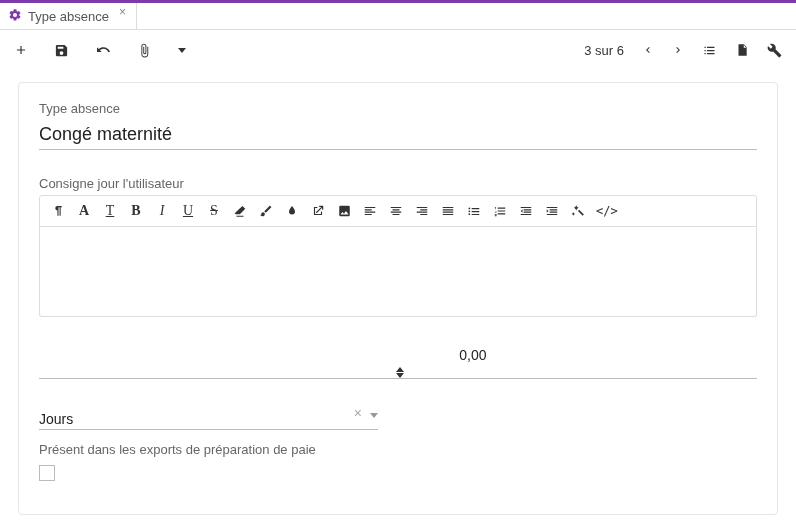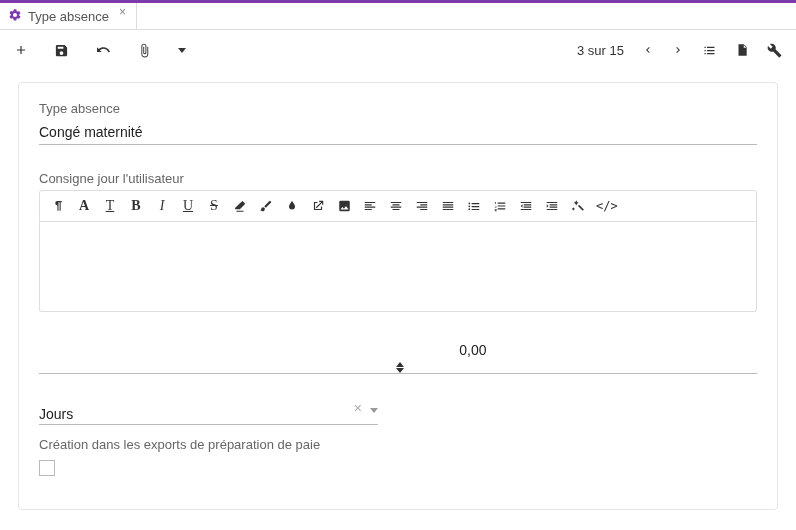--- a/index.html
+++ b/index.html
@@ -76,21 +76,21 @@
   .field-label {
     color: #666;
     margin-bottom: 4px;
     font-size: 13px;
   }
   .text-input {
     width: 100%;
     border: none;
     border-bottom: 1px solid #bbb;
     padding: 4px 0 4px 0;
-    font-size: 14px;
+    font-size: 18px;
     color: #222;
     outline: none;
     background: transparent;
   }
   .checkbox {
     width: 16px; height: 16px;
     border: 1px solid #bbb;
     background: #fff;
     display: inline-block;
     margin-top: 4px;
@@ -199,21 +199,21 @@
       <svg width="15" height="15" viewBox="0 0 24 24">
           <path d="M16.5 6v11.5a4 4 0 0 1-8 0V5a2.5 2.5 0 0 1 5 0v10.5a1 1 0 0 1-2 0V6H10v9.5a2.5 2.5 0 0 0 5 0V5a4 4 0 0 0-8 0v12.5a5.5 5.5 0 0 0 11 0V6z"></path>
         </svg>
     </span>
     <span class="icon-btn">
         <span class="caret-down"></span>
       </span>
   </div>
   <div class="spacer"></div>
   <div class="right">
-    <span class="pager-text">3 sur 15</span>
+    <span class="pager-text">3 sur 6</span>
     <span class="icon-btn">
       <svg width="12" height="12" viewBox="0 0 24 24">
           <path d="M15.41 16.59 10.83 12l4.58-4.59L14 6l-6 6 6 6z"></path>
         </svg>
     </span>
     <span class="icon-btn">
       <svg width="12" height="12" viewBox="0 0 24 24">
           <path d="M8.59 16.59 13.17 12 8.59 7.41 10 6l6 6-6 6z"></path>
         </svg>
     </span>
@@ -355,16 +355,16 @@
         <span class="value">Jours</span>
         <span class="clear">×</span>
         <span class="dd"><span class="caret-down" style="border-top-color:#999;"></span></span>
       </div>
     </div>
     <div class="col-right"></div>
   </div>
 
   <div style="height:12px;"></div>
 
-  <div class="field-label">Création dans les exports de préparation de paie</div>
+  <div class="field-label">Présent dans les exports de préparation de paie</div>
   <span class="checkbox"></span>
 
 </div>
 
 </body></html>

